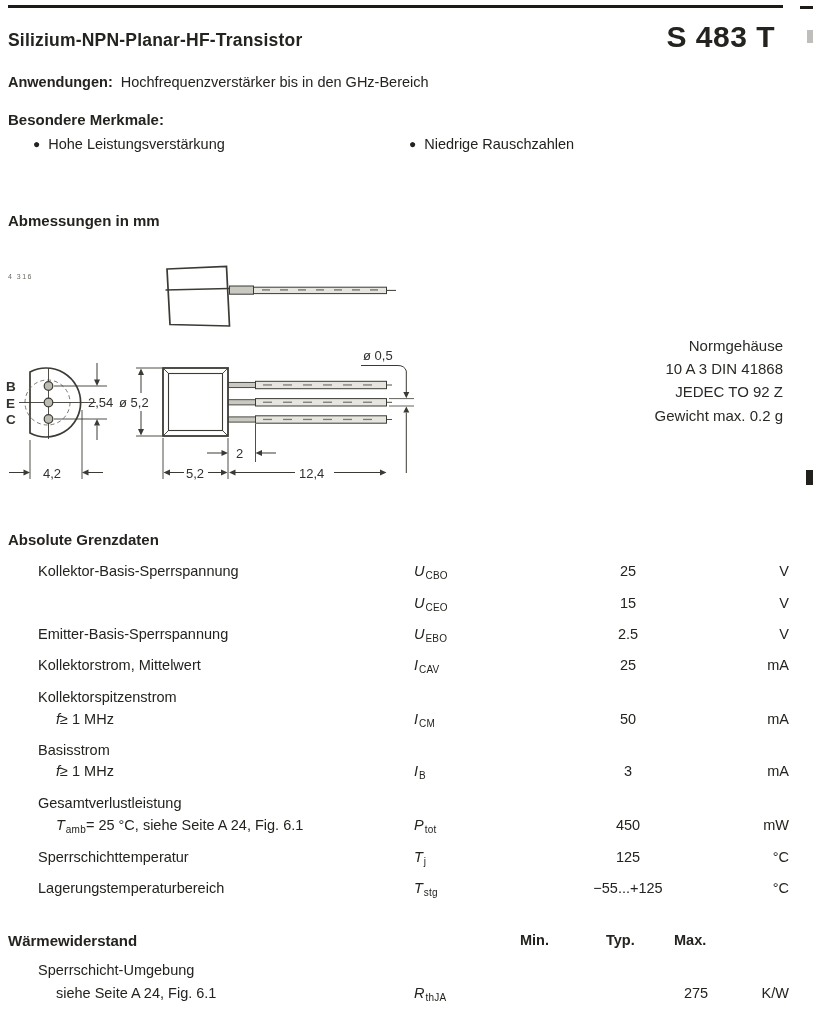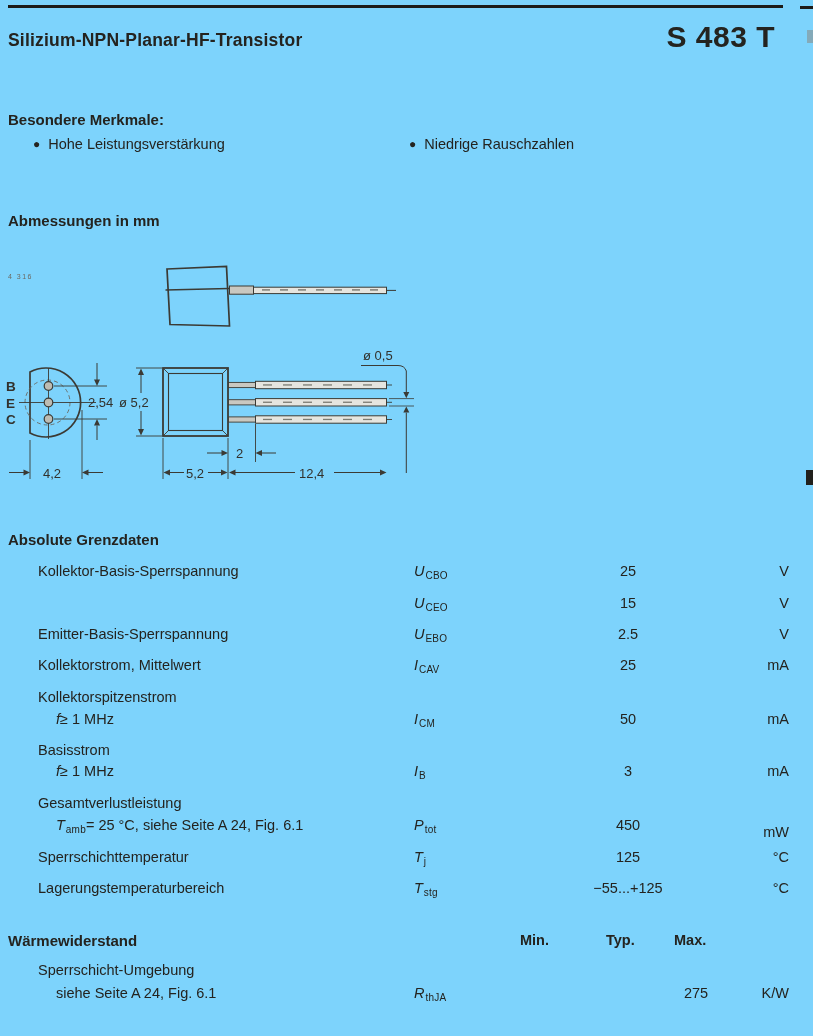--- a/index.html
+++ b/index.html
@@ -1,18 +1,18 @@
 <!DOCTYPE html>
 <html><head>
 <meta charset="utf-8">
 <style>
   html,body{margin:0;padding:0;background:#e8e8e4;}
   .page{
     position:relative;width:813px;height:1036px;margin:0 auto;
-    background:#7dd3fc;overflow:hidden;
+    background:#ffffff;overflow:hidden;
     font-family:"Liberation Sans",sans-serif;color:#24231f;
   }
   .abs{position:absolute;}
   .rule{background:#1c1b18;}
   .title{font-size:17.5px;font-weight:bold;letter-spacing:.2px;}
   .partno{font-size:30px;font-weight:bold;letter-spacing:.5px;}
   .body-line{font-size:14.5px;}
   .b{font-weight:bold;}
   .h{font-size:15px;font-weight:bold;}
   .feature{font-size:14.5px;}
@@ -40,20 +40,24 @@
 <div class="page">
 
   <div class="abs rule" style="top:5px;left:8px;width:775px;height:3px;"></div>
   <div class="abs rule" style="top:6px;left:800px;width:13px;height:3px;"></div>
   <div class="abs" style="top:30px;left:807px;width:6px;height:13px;background:#8a8982;opacity:.55;"></div>
   <div class="abs mark" style="top:470px;left:806px;width:7px;height:15px;"></div>
 
   <div class="abs title" style="top:30px;left:8px;">Silizium-NPN-Planar-HF-Transistor</div>
   <div class="abs partno" style="top:20px;right:38px;">S 483 T</div>
 
+  <div class="abs body-line" style="top:74px;left:8px;">
+    <span class="b">Anwendungen:</span>
+    <span style="margin-left:4px;">Hochfrequenzverstärker bis in den GHz-Bereich</span>
+  </div>
 
   <div class="abs h" style="top:111px;left:8px;">Besondere Merkmale:</div>
   <div class="abs feature" style="top:136px;left:33px;">
     <span class="bullet">●</span><span>Hohe Leistungsverstärkung</span>
   </div>
   <div class="abs feature" style="top:136px;left:409px;">
     <span class="bullet">●</span><span>Niedrige Rauschzahlen</span>
   </div>
 
   <div class="abs h" style="top:212px;left:8px;">Abmessungen in mm</div>
@@ -163,20 +167,26 @@
       <text class="dim-t" x="299" y="228" stroke="none">12,4</text>
 
       <text class="dim-t" x="363" y="110" stroke="none">ø 0,5</text>
       <path d="M361,115.5 L398,115.5 Q404.5,115.5 406.3,121" stroke-width="1"></path>
       <path d="M406.3,121 L406.3,142 M406.3,182 L406.3,162.6 M406.3,182 L406.3,223" stroke-width="1"></path>
       <path d="M389,148.6 L414,148.6 M389,156 L414,156" stroke-width="0.8"></path>
       <path d="M406.3,148.2 L403.3,142 L409.3,142 Z M406.3,156.4 L403.3,162.6 L409.3,162.6 Z" fill="#3b3a34" stroke="none"></path>
     </g>
   </svg>
 
+  <div class="abs pkg-info" style="top:334px;right:30px;">
+    <div>Normgehäuse</div>
+    <div>10 A 3 DIN 41868</div>
+    <div>JEDEC TO 92 Z</div>
+    <div>Gewicht max. 0.2 g</div>
+  </div>
 
   <div class="abs h" style="top:531px;left:8px;">Absolute Grenzdaten</div>
 
   <div class="t-row" style="top:563px;">
     <span class="t-label">Kollektor-Basis-Sperrspannung</span>
     <span class="t-sym"><i>U</i><sub>CBO</sub></span>
     <span class="t-val">25</span>
     <span class="t-unit">V</span>
   </div>
 
@@ -214,21 +224,21 @@
     <span class="t-sym" style="top:21px;"><i>I</i><sub>B</sub></span>
     <span class="t-val" style="top:21px;">3</span>
     <span class="t-unit" style="top:21px;">mA</span>
   </div>
 
   <div class="t-row" style="top:795px;">
     <span class="t-label">Gesamtverlustleistung</span>
     <span class="t-cond" style="top:22px;"><i>T</i><sub>amb</sub><span class="cond-text">= 25 °C, siehe Seite A 24, Fig. 6.1</span></span>
     <span class="t-sym" style="top:22px;"><i>P</i><sub>tot</sub></span>
     <span class="t-val" style="top:22px;">450</span>
-    <span class="t-unit" style="top:29px;">mW</span>
+    <span class="t-unit" style="top:22px;">mW</span>
   </div>
 
   <div class="t-row" style="top:849px;">
     <span class="t-label">Sperrschichttemperatur</span>
     <span class="t-sym"><i>T</i><sub>j</sub></span>
     <span class="t-val">125</span>
     <span class="t-unit">°C</span>
   </div>
 
   <div class="t-row" style="top:880px;">

